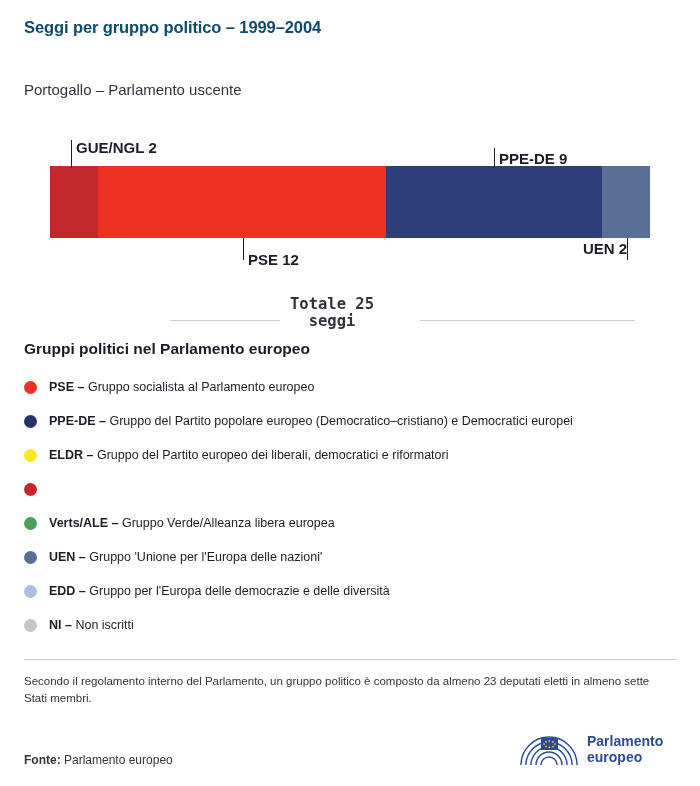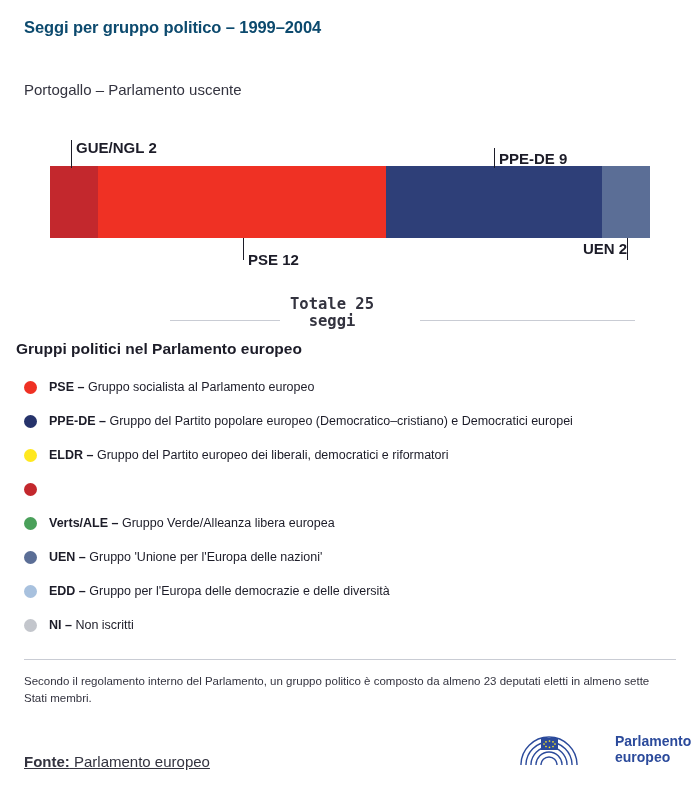--- a/index.html
+++ b/index.html
@@ -79,21 +79,21 @@
     height: 1px;
     background: #c9ccd4;
     top: 320px;
   }
   .rule.left  { left: 170px; width: 110px; }
   .rule.right { left: 420px; width: 215px; }
 
   
   .legend-title {
     position: absolute;
-    left: 16px; top: 340px;
+    left: 24px; top: 340px;
     font-size: 15.5px;
     font-weight: bold;
     color: #1c1c28;
   }
   .legend {
     position: absolute;
     left: 24px; top: 370px;
     width: 660px;
   }
   .legend-row {
@@ -125,34 +125,32 @@
     position: absolute;
     left: 24px; top: 673px;
     width: 650px;
     font-size: 11.5px;
     line-height: 17px;
     color: #33333f;
   }
   .source {
     position: absolute;
     left: 24px; top: 753px;
-    font-size: 15px;
-    color: #33333f;
-    text-decoration: underline;
+    font-size: 12px;
+    color: #33333f;
   }
   .source .lbl { font-weight: bold; }
 
   
   .logo {
     position: absolute;
     left: 519px; top: 728px;
     width: 160px; height: 42px;
     display: flex;
     align-items: center;
-    gap: 28px;
   }
   .logo-mark {
     width: 60px; height: 34px;
     position: relative;
     flex: 0 0 60px;
     overflow: hidden;
   }
   .logo-text {
     margin-left: 8px;
     font-size: 14px;

